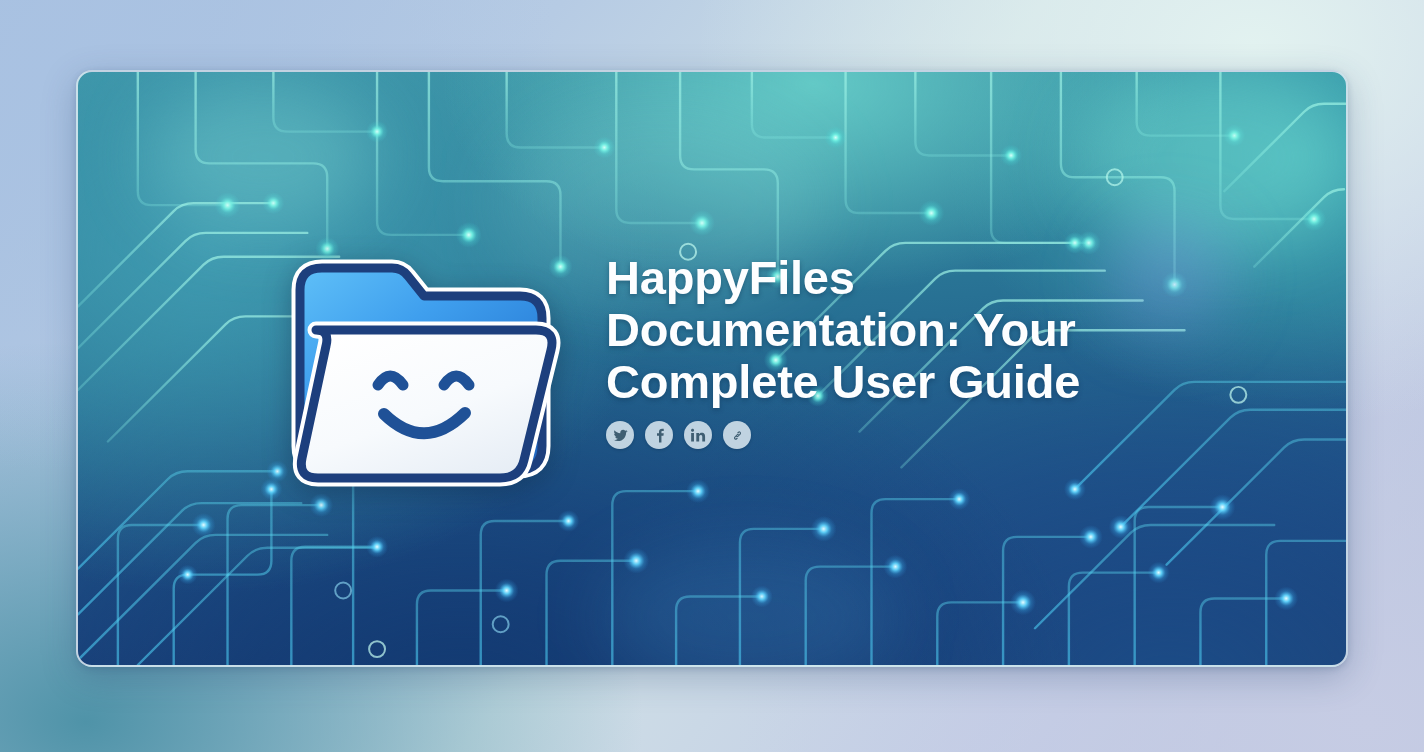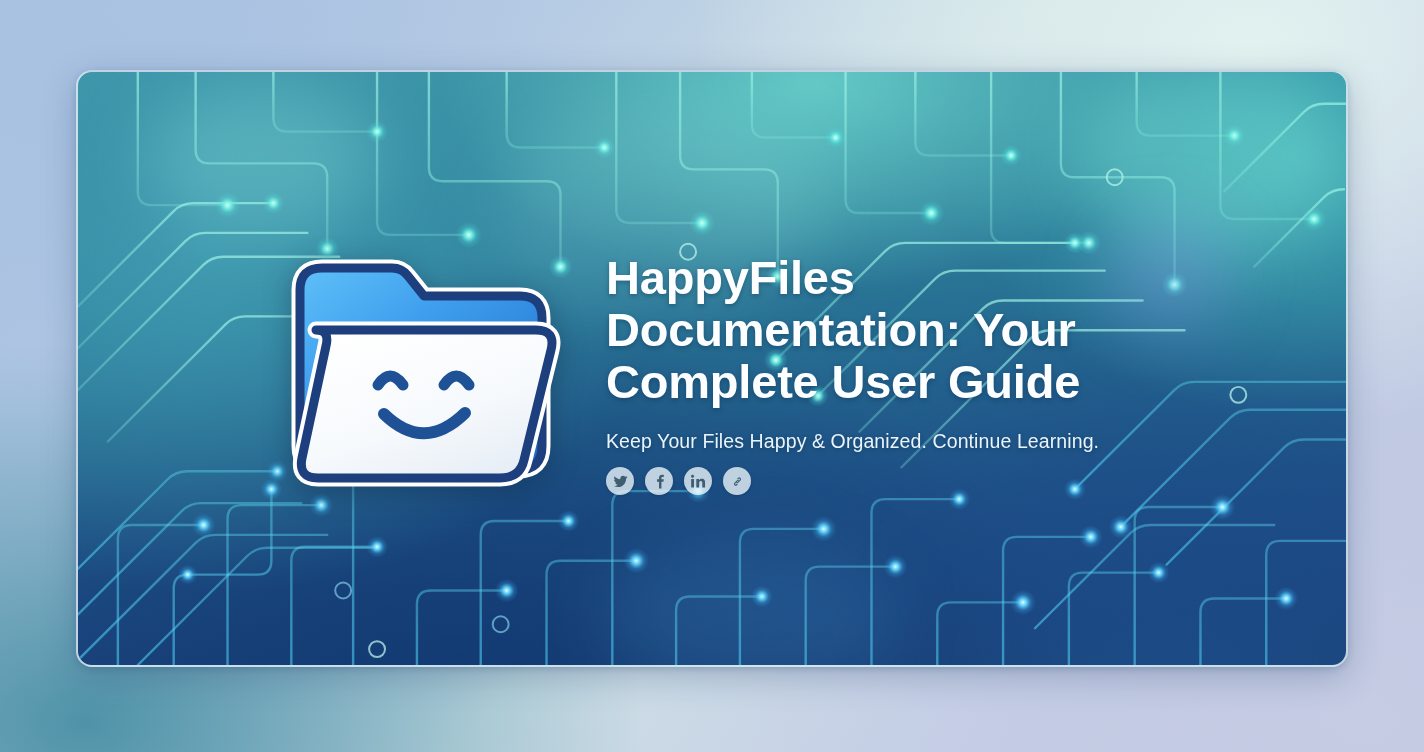--- a/index.html
+++ b/index.html
@@ -301,21 +301,20 @@
           <path d="M170 139 Q182 121 195 139" fill="none" stroke="#1f5197" stroke-width="11" stroke-linecap="round"></path>
 
           <path d="M110 168 Q150 207 191 167" fill="none" stroke="#1f5197" stroke-width="12" stroke-linecap="round"></path>
         </svg>
       </div>
 
       <div id="text-block">
 
         <h1 id="hero-title">HappyFiles Documentation: Your Complete User Guide</h1>
 
-        <p id="hero-subtitle">Keep Your Files Happy &amp; Organized. Continue Learning.</p>
 
         <div id="social-row">
 
           <a class="social-link">
             <svg width="15" height="15" viewBox="0 0 24 24">
               <path d="M23 4.9c-.8.4-1.7.6-2.6.8 1-.6 1.7-1.5 2-2.6-.9.5-1.9.9-2.9 1.1-.8-.9-2-1.5-3.3-1.5-2.5 0-4.6 2.1-4.6 4.6 0 .4 0 .7.1 1C7.9 8.1 4.6 6.3 2.4 3.6c-.4.7-.6 1.5-.6 2.3 0 1.6.8 3 2.1 3.8-.8 0-1.5-.2-2.1-.6v.1c0 2.2 1.6 4.1 3.7 4.5-.4.1-.8.2-1.2.2-.3 0-.6 0-.9-.1.6 1.8 2.2 3.1 4.3 3.2-1.6 1.2-3.5 2-5.7 2-.4 0-.7 0-1.1-.1 2 1.3 4.4 2 7 2 8.4 0 13-7 13-13v-.6c.9-.6 1.7-1.4 2.3-2.3z"></path>
             </svg>
           </a>
 
           <a class="social-link">

